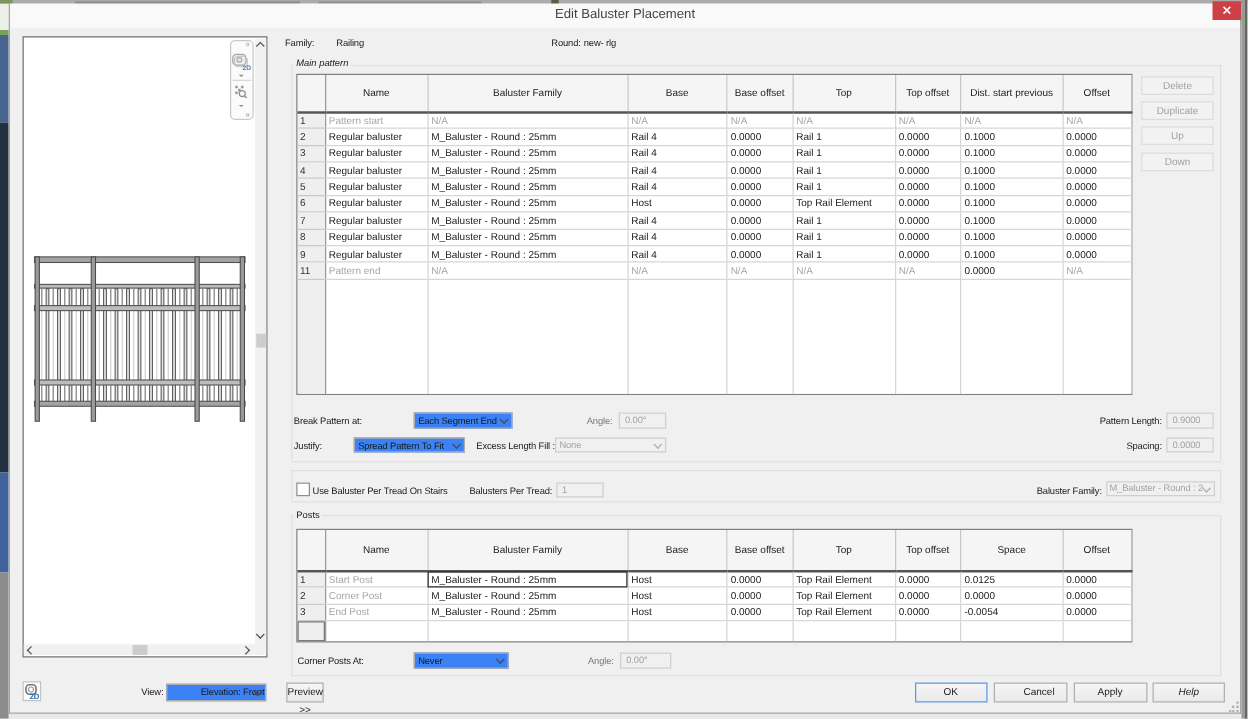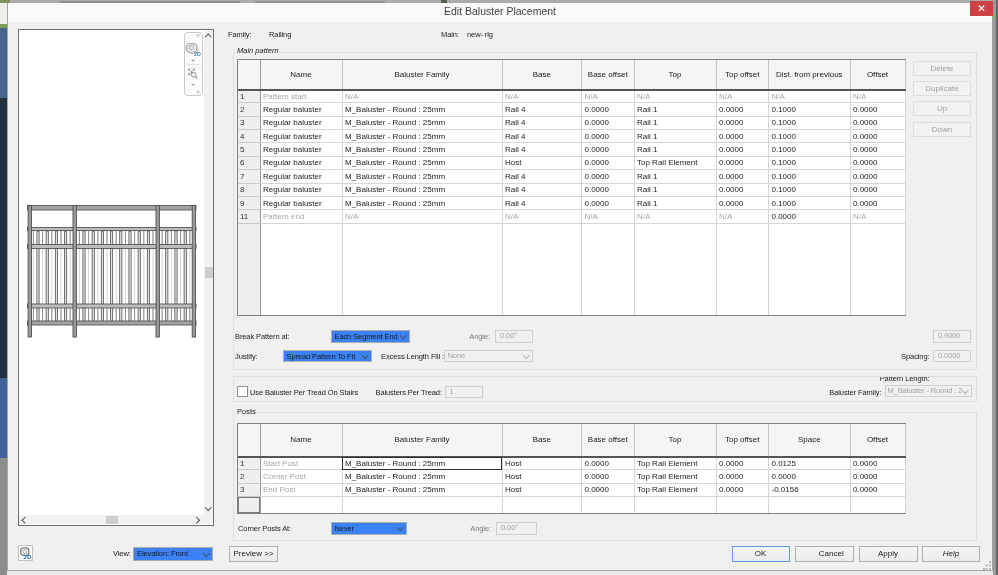--- a/index.html
+++ b/index.html
@@ -173,21 +173,21 @@
     <rect x="4.2" y="41.2" width="2" height="2"></rect>
     <rect x="6.5" y="39" width="2" height="2"></rect>
   </g>
   <circle cx="9.8" cy="42.8" r="2.4" fill="none" stroke="#8f8f8f" stroke-width="1"></circle>
   <line x1="11.5" y1="44.6" x2="13.2" y2="46.4" stroke="#8f8f8f" stroke-width="1.1"></line>
   <path d="M7 51.9 L11 51.9 L9 53.6 Z" fill="#8a8a8a"></path>
 </svg>
 
 <div class="lbl" style="left:228px; top:30px;">Family:</div>
 <div class="lbl" style="left:269px; top:30px;">Railing</div>
-<div class="lbl" style="left:441px; top:30px;">Main:</div>
+<div class="lbl" style="left:441px; top:30px;">Round:</div>
 <div class="lbl" style="left:467px; top:30px;">new- rlg</div>
 
 <div class="grp" style="left:233px; top:52px; width:744px; height:318px;"></div>
 <div class="grplbl" style="left:235px; top:46px;font-style:italic;">Main pattern</div>
 
 <div class="abs" style="left:237px; top:58.5px; width:668.5px; height:257.5px; border:1px solid #808080; background:#fff;">
 <table class="tbl">
 <colgroup>
         <col style="width:22px">
         <col style="width:82px">
@@ -201,21 +201,21 @@
       </colgroup>
 <tbody>
         <tr class="hdr" style="height:30px;">
           <td class="rn"></td>
           <td>Name</td>
           <td>Baluster Family</td>
           <td>Base</td>
           <td>Base offset</td>
           <td>Top</td>
           <td>Top offset</td>
-          <td>Dist. from previous</td>
+          <td>Dist. start previous</td>
           <td>Offset</td>
         </tr>
 <tr style="height:13.36px;">
           <td class="rn">1</td>
           <td class="grey">Pattern start</td>
           <td class="grey">N/A</td>
           <td class="grey">N/A</td>
           <td class="grey">N/A</td>
           <td class="grey">N/A</td>
           <td class="grey">N/A</td>
@@ -339,21 +339,21 @@
 <div class="dbtn" style="left:913px; top:61px; width:58px; height:15px;">Delete</div>
 <div class="dbtn" style="left:913px; top:81px; width:58px; height:15px;">Duplicate</div>
 <div class="dbtn" style="left:913px; top:101px; width:58px; height:15px;">Up</div>
 <div class="dbtn" style="left:913px; top:121.5px; width:58px; height:15px;">Down</div>
 
 <div class="lbl" style="left:235px; top:332px;">Break Pattern at:</div>
 <div class="combo" style="left:330.5px; top:330px; width:79px; height:12.5px;">Each Segment End</div>
 <div class="chev" style="left:401px; top:333px;"></div>
 <div class="lbl" style="right:508px; top:332px; color:#7a7a7a;">Angle:</div>
 <div class="dinput" style="left:495px; top:330px; width:38px; height:12.5px;">0.00°</div>
-<div class="lbl" style="right:68.5px; top:332px;margin-top:42px;">Pattern Length:</div>
+<div class="lbl" style="right:68.5px; top:332px;">Pattern Length:</div>
 <div class="dinput" style="left:933px; top:330px; width:38px; height:12.5px;">0.9000</div>
 
 <div class="lbl" style="left:235px; top:351.5px;">Justify:</div>
 <div class="combo" style="left:282.5px; top:349.5px; width:89px; height:12.5px;">Spread Pattern To Fit</div>
 <div class="chev" style="left:363px; top:352.5px;"></div>
 <div class="lbl" style="left:381px; top:351.5px;">Excess Length Fill :</div>
 <div class="dcombo" style="left:443.5px; top:349.5px; width:89.5px; height:12.5px;">None</div>
 <div class="chev" style="left:524px; top:352.5px; border-color:#b0b0b0;"></div>
 <div class="lbl" style="right:68.5px; top:351.5px;">Spacing:</div>
 <div class="dinput" style="left:933px; top:349.5px; width:38px; height:12.5px;">0.0000</div>
@@ -418,21 +418,21 @@
           <td>0.0000</td>
         </tr>
 <tr style="height:13.36px;">
           <td class="rn">3</td>
           <td class="grey">End Post</td>
           <td>M_Baluster - Round : 25mm</td>
           <td>Host</td>
           <td>0.0000</td>
           <td>Top Rail Element</td>
           <td>0.0000</td>
-          <td>-0.0156</td>
+          <td>-0.0054</td>
           <td>0.0000</td>
         </tr>
 <tr>
           <td class="rn" style="border-bottom:none; outline:1.2px solid #7a7a7a; outline-offset:-1.2px;"></td>
           <td style="border-bottom:none;"></td>
           <td style="border-bottom:none;"></td>
           <td style="border-bottom:none;"></td>
           <td style="border-bottom:none;"></td>
           <td style="border-bottom:none;"></td>
           <td style="border-bottom:none;"></td>
@@ -450,23 +450,23 @@
 <div class="dinput" style="left:496px; top:521.5px; width:41px; height:13px;">0.00°</div>
 
 <div class="abs" style="left:18px; top:545px; width:15px; height:15.5px; border:1px solid #c2c2c2; background:#fdfdfd;">
 <svg width="14" height="14.5" viewBox="0 0 14 14.5" style="position:absolute;left:0;top:0;">
 <rect x="1.8" y="1.8" width="8" height="7.6" rx="2.6" fill="none" stroke="#777777" stroke-width="1.3"></rect>
 <circle cx="5.8" cy="5.6" r="2" fill="#ffffff" stroke="#999999" stroke-width="0.9"></circle>
 <text x="4.6" y="13.2" font-size="6.2" font-weight="bold" fill="#2e6da4" font-family="Liberation Sans, sans-serif">2D</text>
 </svg>
 </div>
 <div class="lbl" style="left:113px; top:549px;">View:</div>
-<div class="combo" style="left:133px; top:546.5px; width:79.5px; height:14px; line-height:12px;">Elevation: Front</div>
+<div class="combo" style="left:133px; top:546.5px; width:79.5px; height:14px; line-height:12px;text-align:right;">Elevation: Front</div>
 <div class="chev" style="left:204px; top:550.5px;"></div>
-<div class="btn" style="left:229px; top:546px; width:49px; height:15.5px; line-height:14px;">Preview &gt;&gt;</div>
+<div class="btn" style="left:229px; top:546px; width:30px; height:15.5px; line-height:14px;">Preview &gt;&gt;</div>
 
 <div class="btn" style="left:731.5px; top:546px; width:58px; height:16px; line-height:14px; border:1.3px solid #5b9be0;">OK</div>
 <div class="btn" style="left:795px; top:546px; width:58.5px; height:16px; line-height:14px;padding-left:14px;">Cancel</div>
 <div class="btn" style="left:858.5px; top:546px; width:59px; height:16px; line-height:14px;">Apply</div>
 <div class="btn" style="left:922px; top:546px; width:58px; height:16px; line-height:14px;font-style:italic;">Help</div>
 
 <svg class="abs" style="left:983px; top:561px;" width="9" height="9" viewBox="0 0 9 9">
 <g fill="#b5b5b5">
       <rect x="6" y="0" width="2" height="2"></rect>
       <rect x="6" y="3.5" width="2" height="2"></rect>

